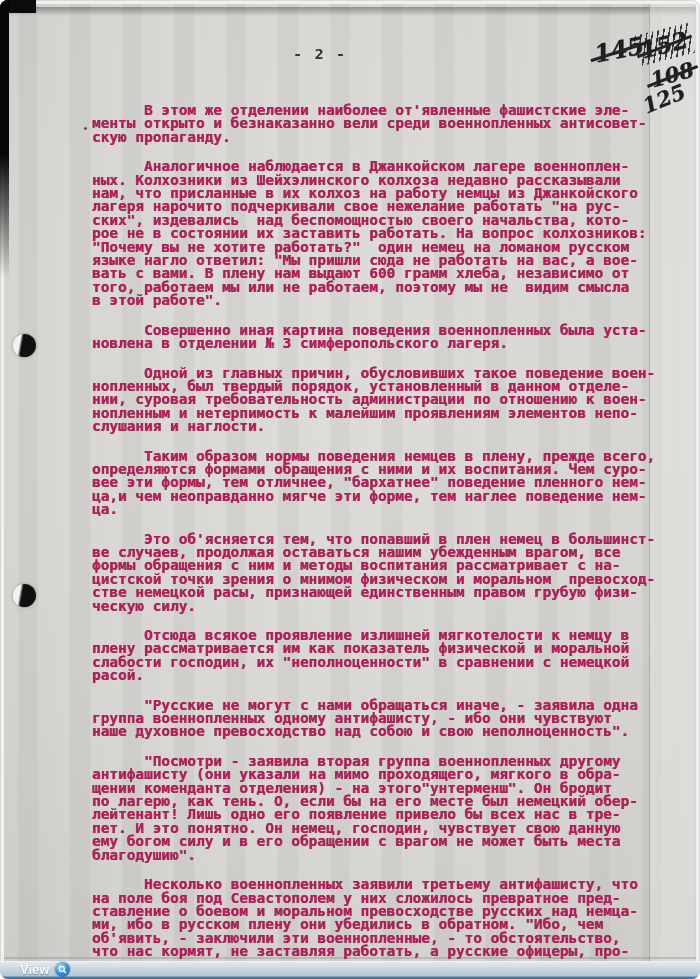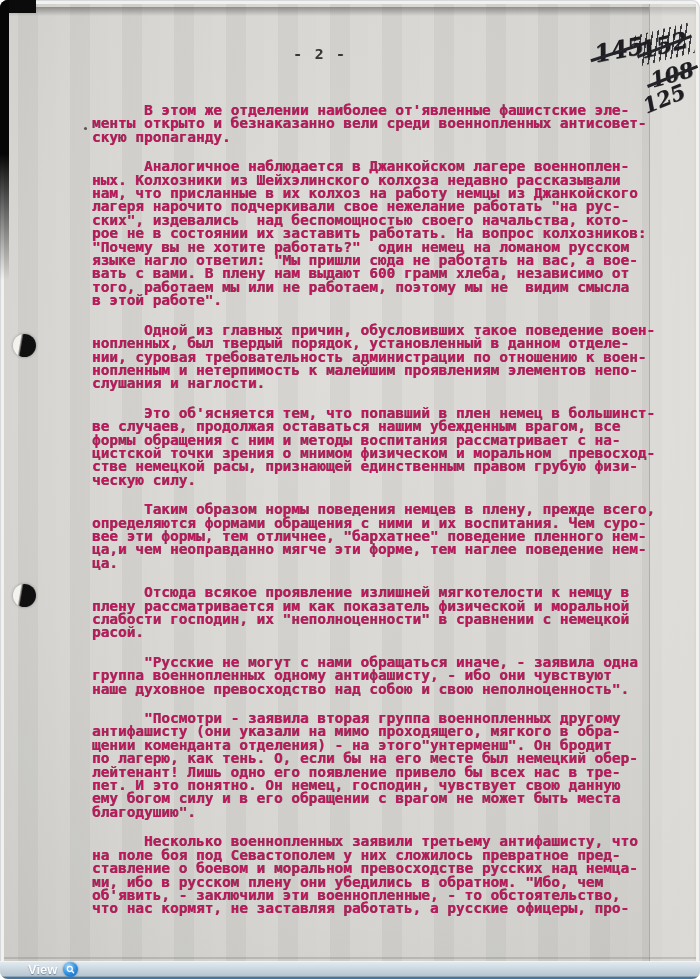--- a/index.html
+++ b/index.html
@@ -85,21 +85,21 @@
     content:"";position:absolute;inset:-2px -4px;
     background:repeating-linear-gradient(112deg, transparent 0 1.5px, rgba(28,27,32,.85) 1.5px 3px, transparent 3px 5.5px);
   }
 
   
   .view-bar{
     position:absolute;left:0;right:0;bottom:2px;height:16px;
     background:linear-gradient(to bottom,#e2eaef 0%,#cdd9e1 45%,#b7c6d1 100%);
     border-top:1px solid #eef3f6;
     border-bottom:1px solid #8fa5b5;
-    display:flex;align-items:center;gap:6px;padding-left:28px;box-sizing:border-box;
+    display:flex;align-items:center;gap:6px;padding-left:20px;box-sizing:border-box;
   }
   .view-label{
     font-family:"Liberation Sans",sans-serif;font-size:13px;font-weight:700;
     color:#fbfcfd;text-shadow:0 1px 1px rgba(90,110,130,.8);cursor:pointer;
   }
   .magnifier{
     width:15px;height:15px;border-radius:50%;
     background:radial-gradient(circle at 35% 28%, #9ed7fa 0%, #2a8adc 55%, #1668ab 100%);
     box-shadow:0 0 2px rgba(20,80,140,.6);
     display:inline-flex;align-items:center;justify-content:center;cursor:pointer;
@@ -138,36 +138,38 @@
 ных. Колхозники из Шейхэлинского колхоза недавно рассказывали
 нам, что присланные в их колхоз на работу немцы из Джанкойского
 лагеря нарочито подчеркивали свое нежелание работать "на рус-
 ских", издевались  над беспомощностью своего начальства, кото-
 рое не в состоянии их заставить работать. На вопрос колхозников:
 "Почему вы не хотите работать?"  один немец на ломаном русском
 языке нагло ответил: "Мы пришли сюда не работать на вас, а вое-
 вать с вами. В плену нам выдают 600 грамм хлеба, независимо от
 того, работаем мы или не работаем, поэтому мы не  видим смысла
 в этой работе".</div>
+    <div class="para">Совершенно иная картина поведения военнопленных была уста-
+новлена в отделении № 3 симферопольского лагеря.</div>
     <div class="para">Одной из главных причин, обусловивших такое поведение воен-
 нопленных, был твердый порядок, установленный в данном отделе-
 нии, суровая требовательность администрации по отношению к воен-
 нопленным и нетерпимость к малейшим проявлениям элементов непо-
 слушания и наглости.</div>
+    <div class="para">Таким образом нормы поведения немцев в плену, прежде всего,
+определяются формами обращения с ними и их воспитания. Чем суро-
+вее эти формы, тем отличнее, "бархатнее" поведение пленного нем-
+ца,и чем неоправданно мягче эти форме, тем наглее поведение нем-
+ца.</div>
     <div class="para">Это об'ясняется тем, что попавший в плен немец в большинст-
 ве случаев, продолжая оставаться нашим убежденным врагом, все
 формы обращения с ним и методы воспитания рассматривает с на-
 цистской точки зрения о мнимом физическом и моральном  превосход-
 стве немецкой расы, признающей единственным правом грубую физи-
 ческую силу.</div>
-    <div class="para">Таким образом нормы поведения немцев в плену, прежде всего,
-определяются формами обращения с ними и их воспитания. Чем суро-
-вее эти формы, тем отличнее, "бархатнее" поведение пленного нем-
-ца,и чем неоправданно мягче эти форме, тем наглее поведение нем-
-ца.</div>
     <div class="para">Отсюда всякое проявление излишней мягкотелости к немцу в
 плену рассматривается им как показатель физической и моральной
 слабости господин, их "неполноценности" в сравнении с немецкой
 расой.</div>
     <div class="para">"Русские не могут с нами обращаться иначе, - заявила одна
 группа военнопленных одному антифашисту, - ибо они чувствуют
 наше духовное превосходство над собою и свою неполноценность".</div>
     <div class="para">"Посмотри - заявила вторая группа военнопленных другому
 антифашисту (они указали на мимо проходящего, мягкого в обра-
 щении коменданта отделения) - на этого"унтерменш". Он бродит

